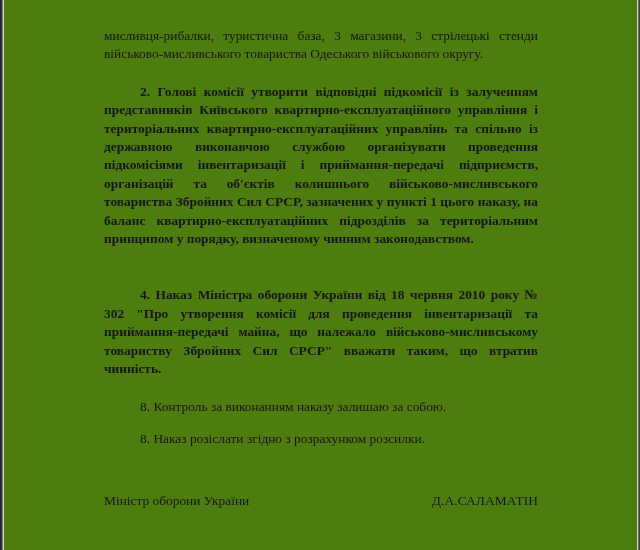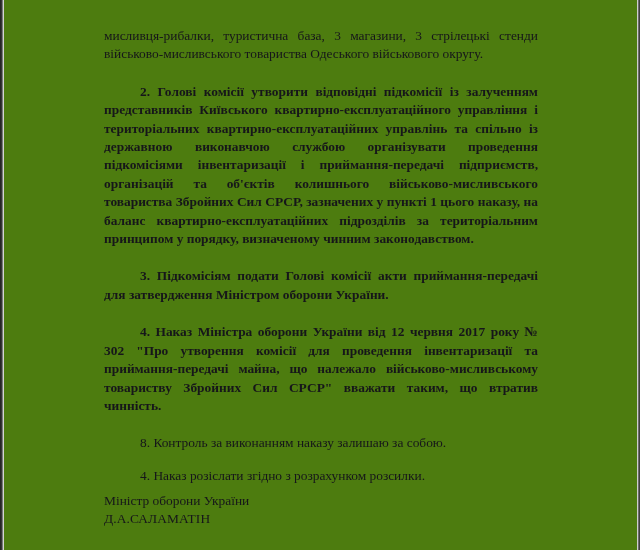--- a/index.html
+++ b/index.html
@@ -63,21 +63,20 @@
   #signature-row {
     position: absolute;
     left: 104px;
     top: 492px;
     width: 434px;
     display: flex;
     justify-content: space-between;
     align-items: baseline;
     font-size: 13.4px;
     line-height: 18px;
-    flex-direction: column;
   }
   #signature-name {
     letter-spacing: 0.1px;
     text-align: center;
   }
   .nowrap { white-space: nowrap; }
 </style>
 </head>
 <body>
 
@@ -91,33 +90,32 @@
     <div class="gap-xl"></div>
 
     <p class="para">мисливця-рибалки, туристична база, 3 магазини, 3 стрілецькі стенди військово-мисливського товариства Одеського військового округу.</p>
 
     <div class="gap-lg"></div>
 
     <p class="para indent">2. Голові комісії утворити відповідні підкомісії із залученням представників Київського квартирно-експлуатаційного управління і територіальних квартирно-експлуатаційних управлінь та спільно із державною виконавчою службою організувати проведення підкомісіями інвентаризації і приймання-передачі підприємств, організацій та об'єктів колишнього військово-мисливського товариства Збройних Сил СРСР, зазначених у пункті 1 цього наказу, на баланс квартирно-експлуатаційних підрозділів за територіальним принципом у порядку, визначеному чинним законодавством.</p>
 
     <div class="gap-lg"></div>
 
-    <p class="para indent">3. Підкомісіям подати Голові комісії акти приймання-передачі для затвердження Міністром оборони України.</p>
 
     <div class="gap-lg"></div>
 
-    <p class="para indent">4. Наказ Міністра оборони України від 12 червня 2017 року № 302 "Про утворення комісії для проведення інвентаризації та приймання-передачі майна, що належало військово-мисливському товариству Збройних Сил СРСР" вважати таким, що втратив чинність.</p>
+    <p class="para indent">4. Наказ Міністра оборони України від 18 червня 2010 року № 302 "Про утворення комісії для проведення інвентаризації та приймання-передачі майна, що належало військово-мисливському товариству Збройних Сил СРСР" вважати таким, що втратив чинність.</p>
 
     <div class="gap-lg"></div>
 
     <p class="para centerish">8. Контроль за виконанням наказу залишаю за собою.</p>
 
     <div class="gap-md"></div>
 
-    <p class="para centerish">4. Наказ розіслати згідно з розрахунком розсилки.</p>
+    <p class="para centerish">8. Наказ розіслати згідно з розрахунком розсилки.</p>
 
   </div>
 
   <div id="signature-row">
     <span id="signature-title" class="nowrap">Міністр оборони України</span>
     <span id="signature-name" class="nowrap">Д.А.САЛАМАТІН</span>
   </div>
 
 </div>
 

